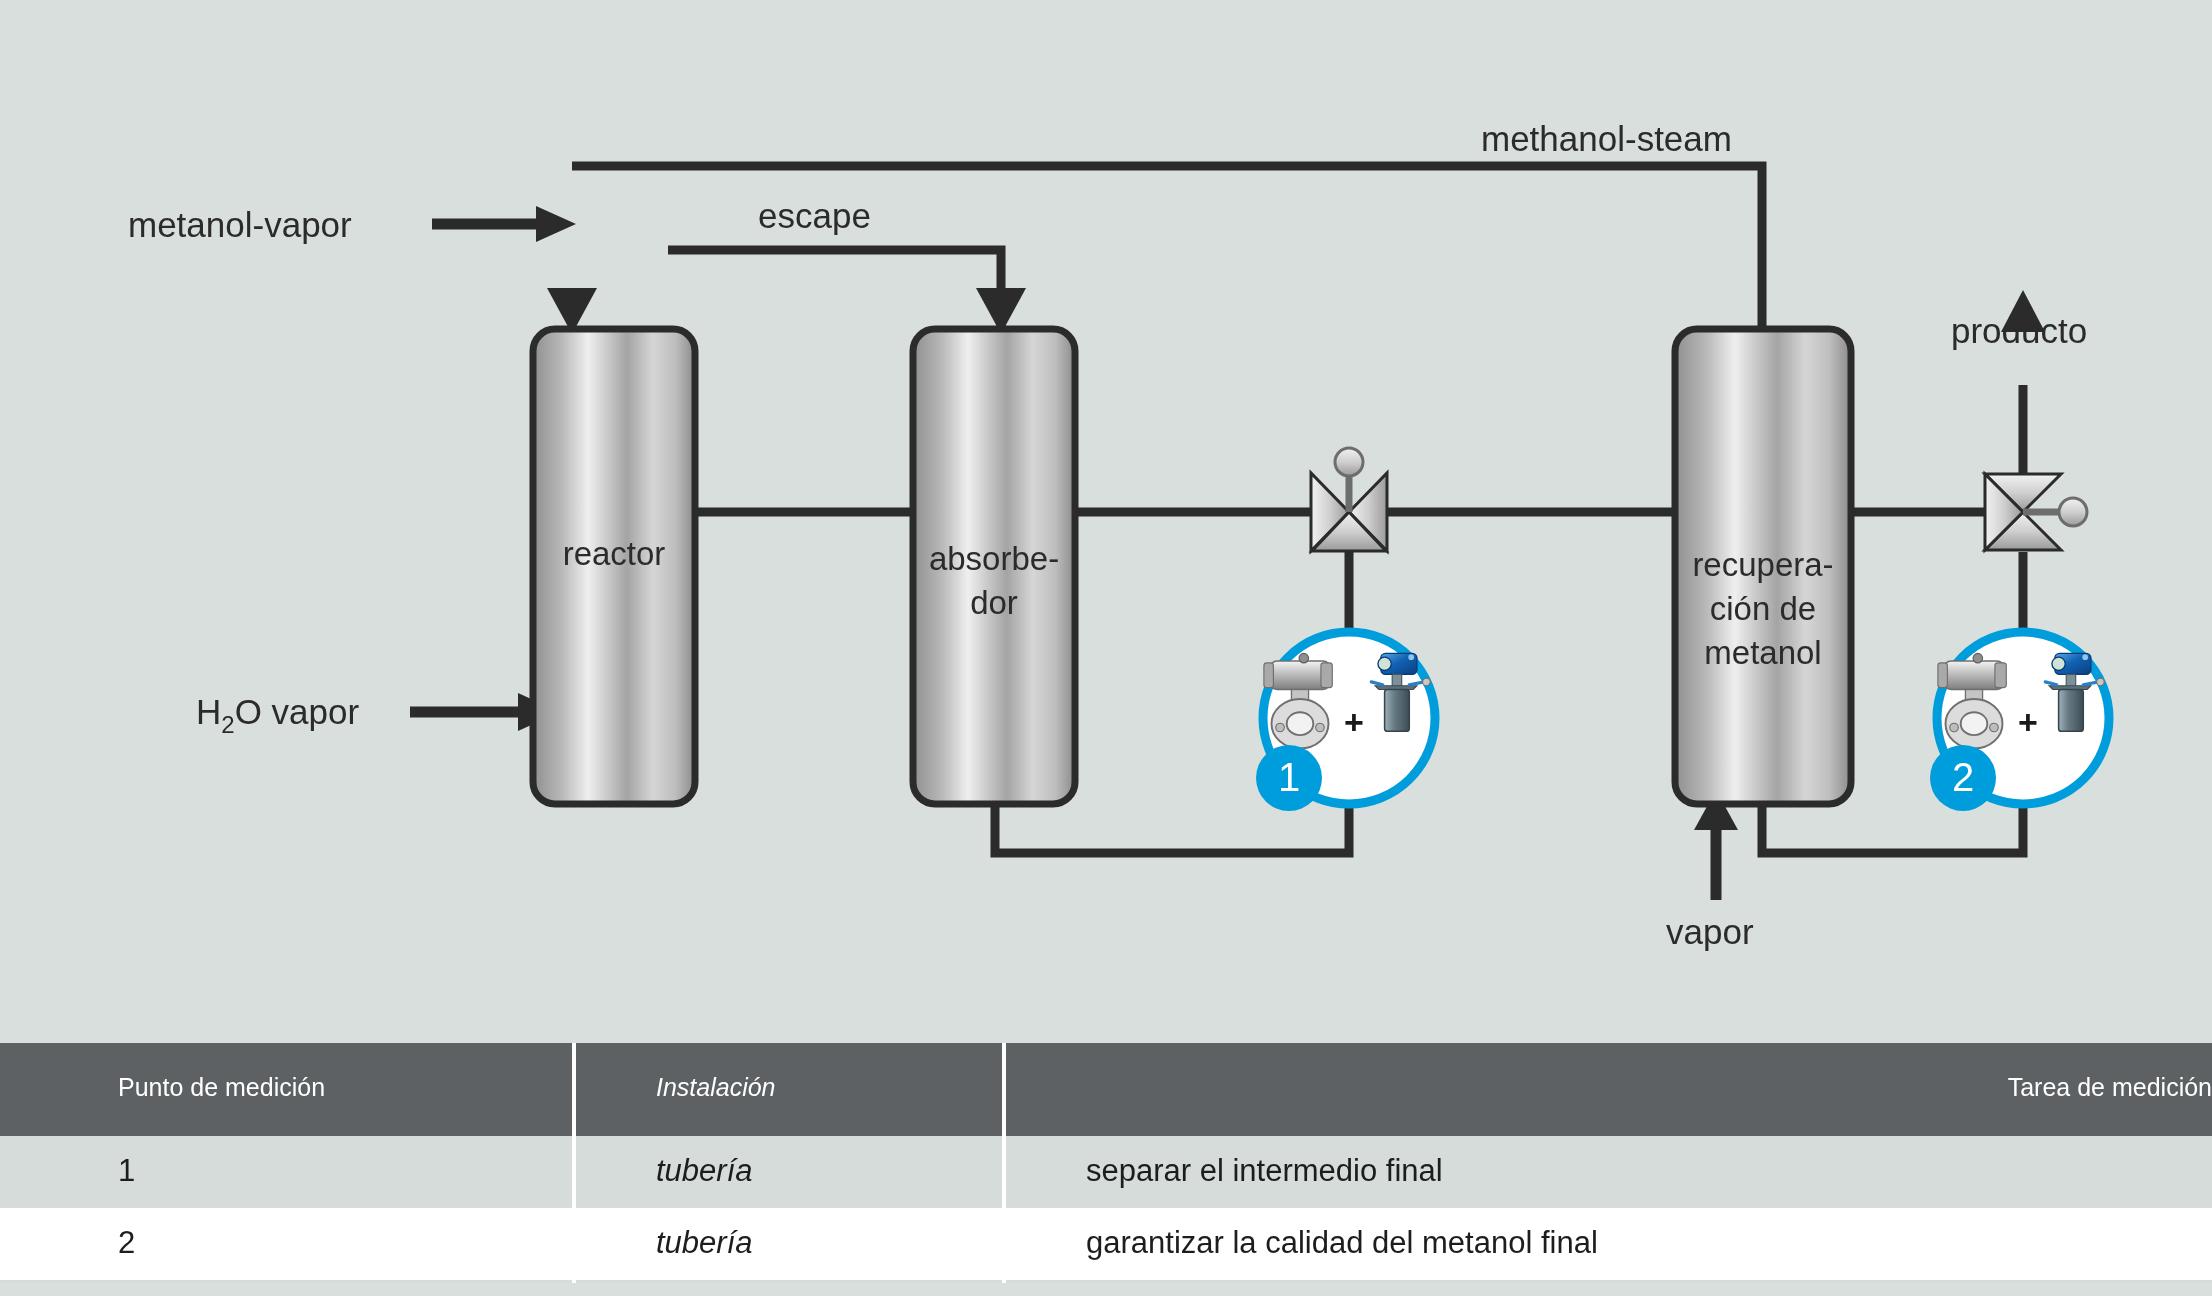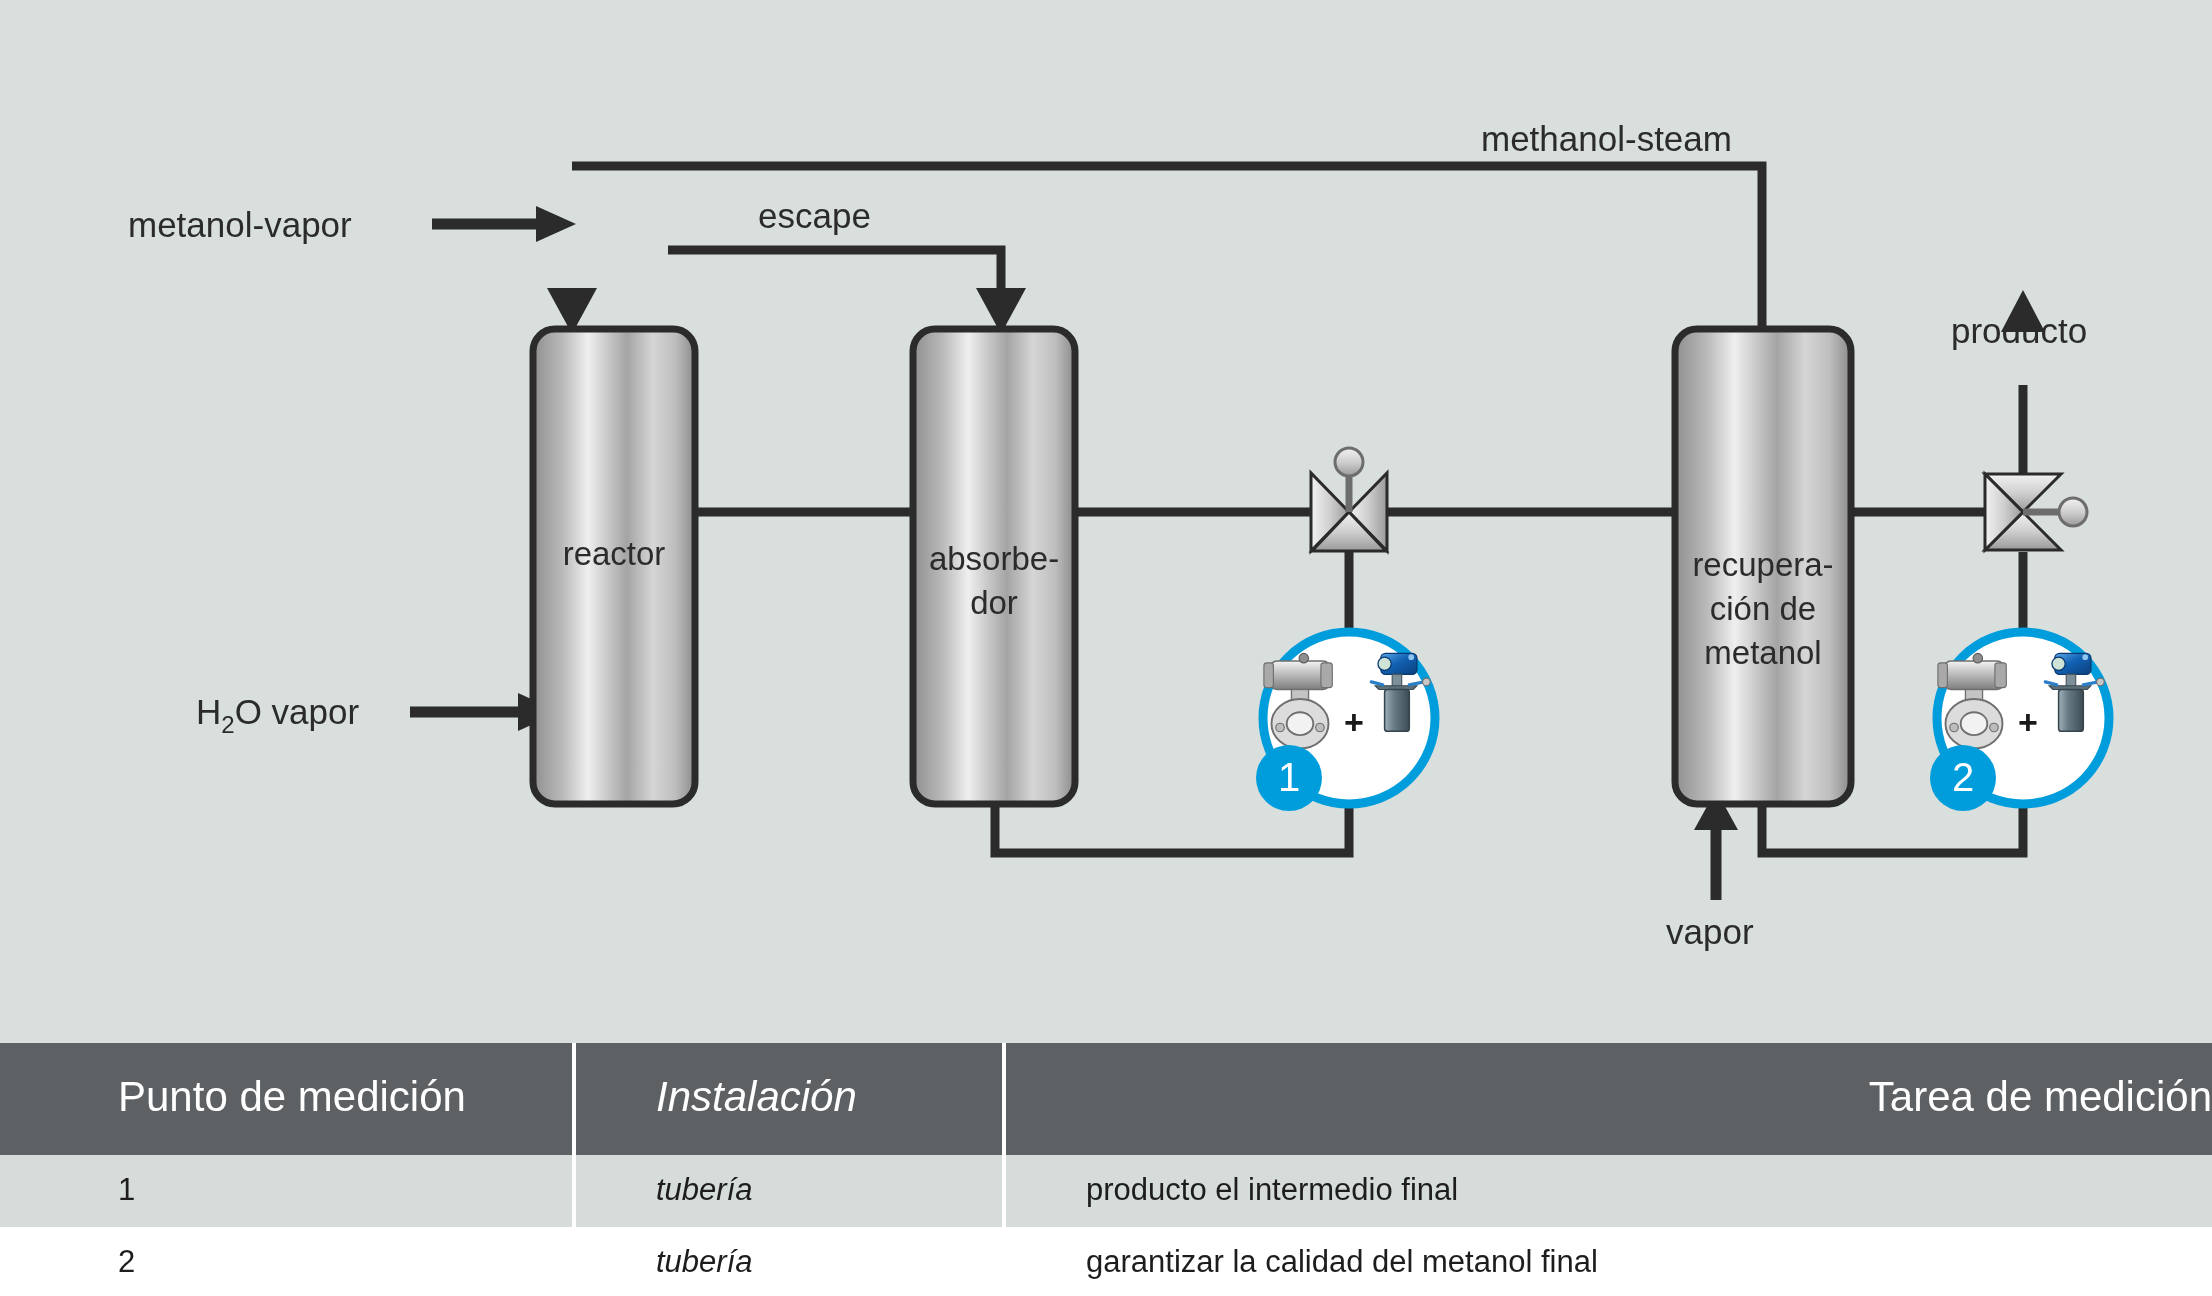--- a/index.html
+++ b/index.html
@@ -24,21 +24,21 @@
   
   .tablewrap{
     position:absolute;left:0;top:1043px;width:2212px;
   }
   table.mtbl{
     border-collapse:collapse;width:2212px;table-layout:fixed;
     font-family:"Liberation Sans",sans-serif;
   }
   table.mtbl th{
     background:#5d6164;color:#ffffff;font-weight:400;
-    font-size:42px;text-align:left;
+    font-size:25px;text-align:left;
     padding:30px 0 34px 0;
     vertical-align:middle;
     border-right:4px solid #ffffff;
   }
   table.mtbl th:last-child{border-right:none;text-align:right;}
   table.mtbl td{
     font-size:31px;color:#1d1d1d;font-weight:400;
     padding:17px 0 19px 0;
     border-right:4px solid #ffffff;
     vertical-align:middle;
@@ -254,21 +254,21 @@
         <tr>
           <th class="c0">Punto de medición</th>
           <th class="c1">Instalación</th>
           <th class="c2">Tarea de medición</th>
         </tr>
       </thead>
       <tbody>
         <tr class="rowA">
           <td class="c0">1</td>
           <td class="c1">tubería</td>
-          <td class="c2">producto el intermedio final</td>
+          <td class="c2">separar el intermedio final</td>
         </tr>
         <tr class="rowB">
           <td class="c0">2</td>
           <td class="c1">tubería</td>
           <td class="c2">garantizar la calidad del metanol final</td>
         </tr>
       </tbody>
     </table>
   </div>
 

